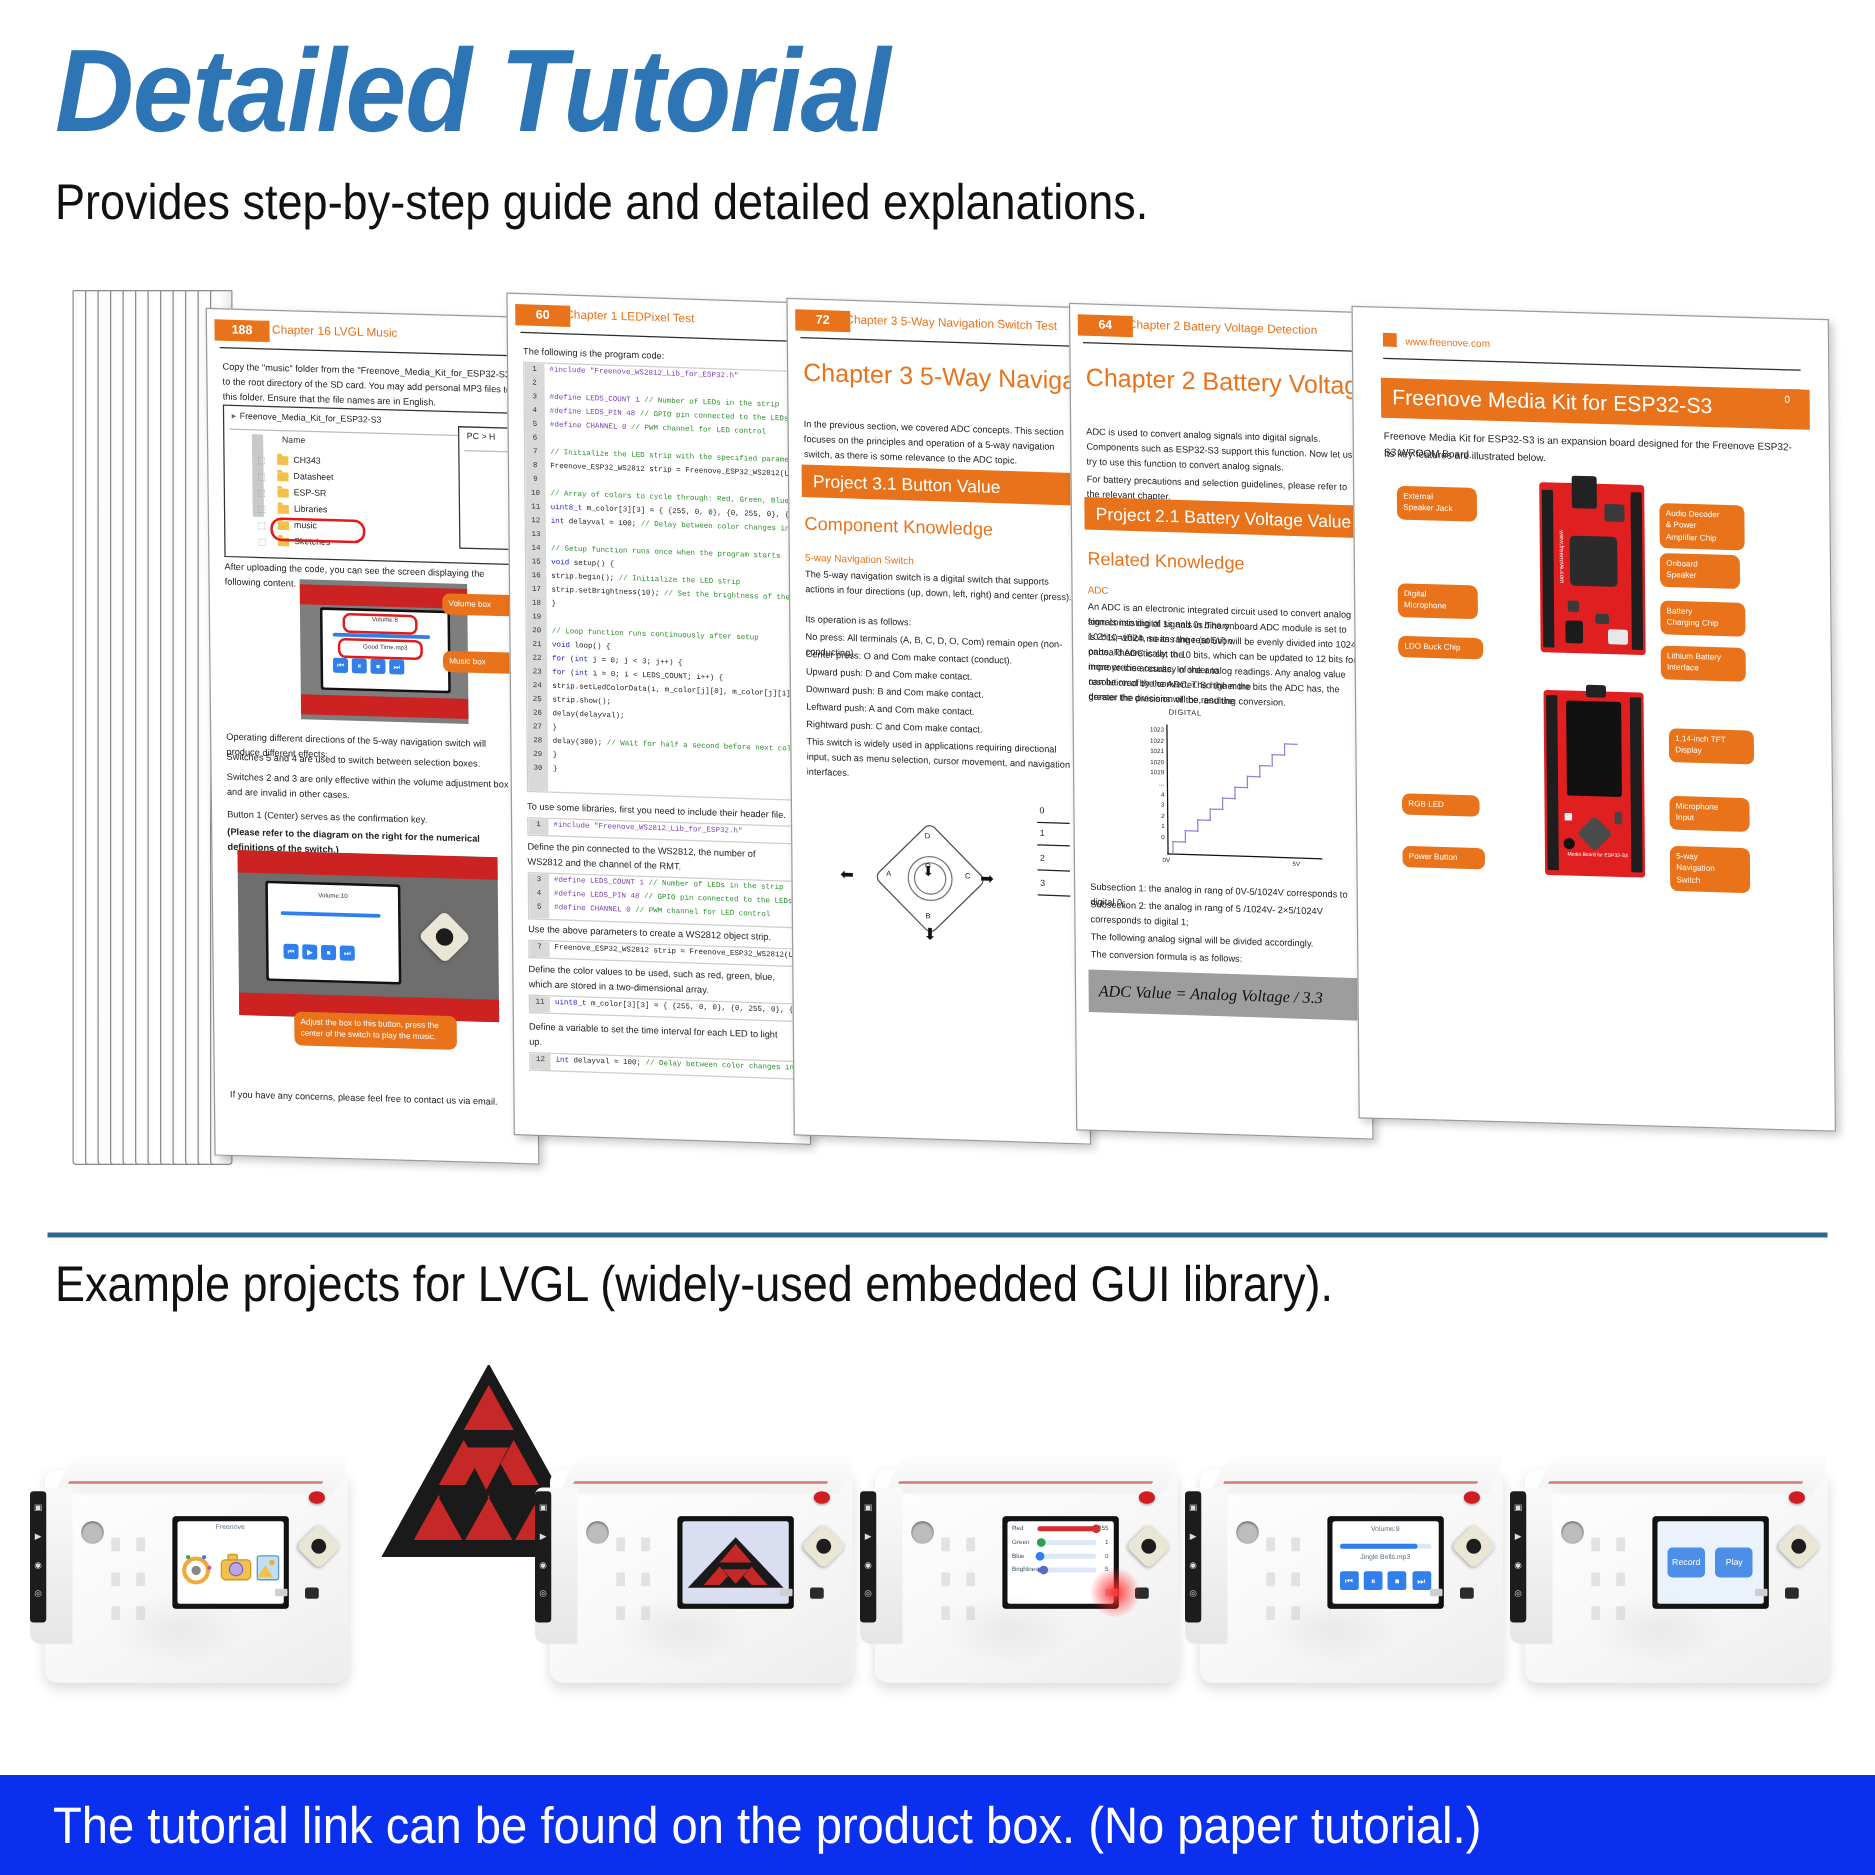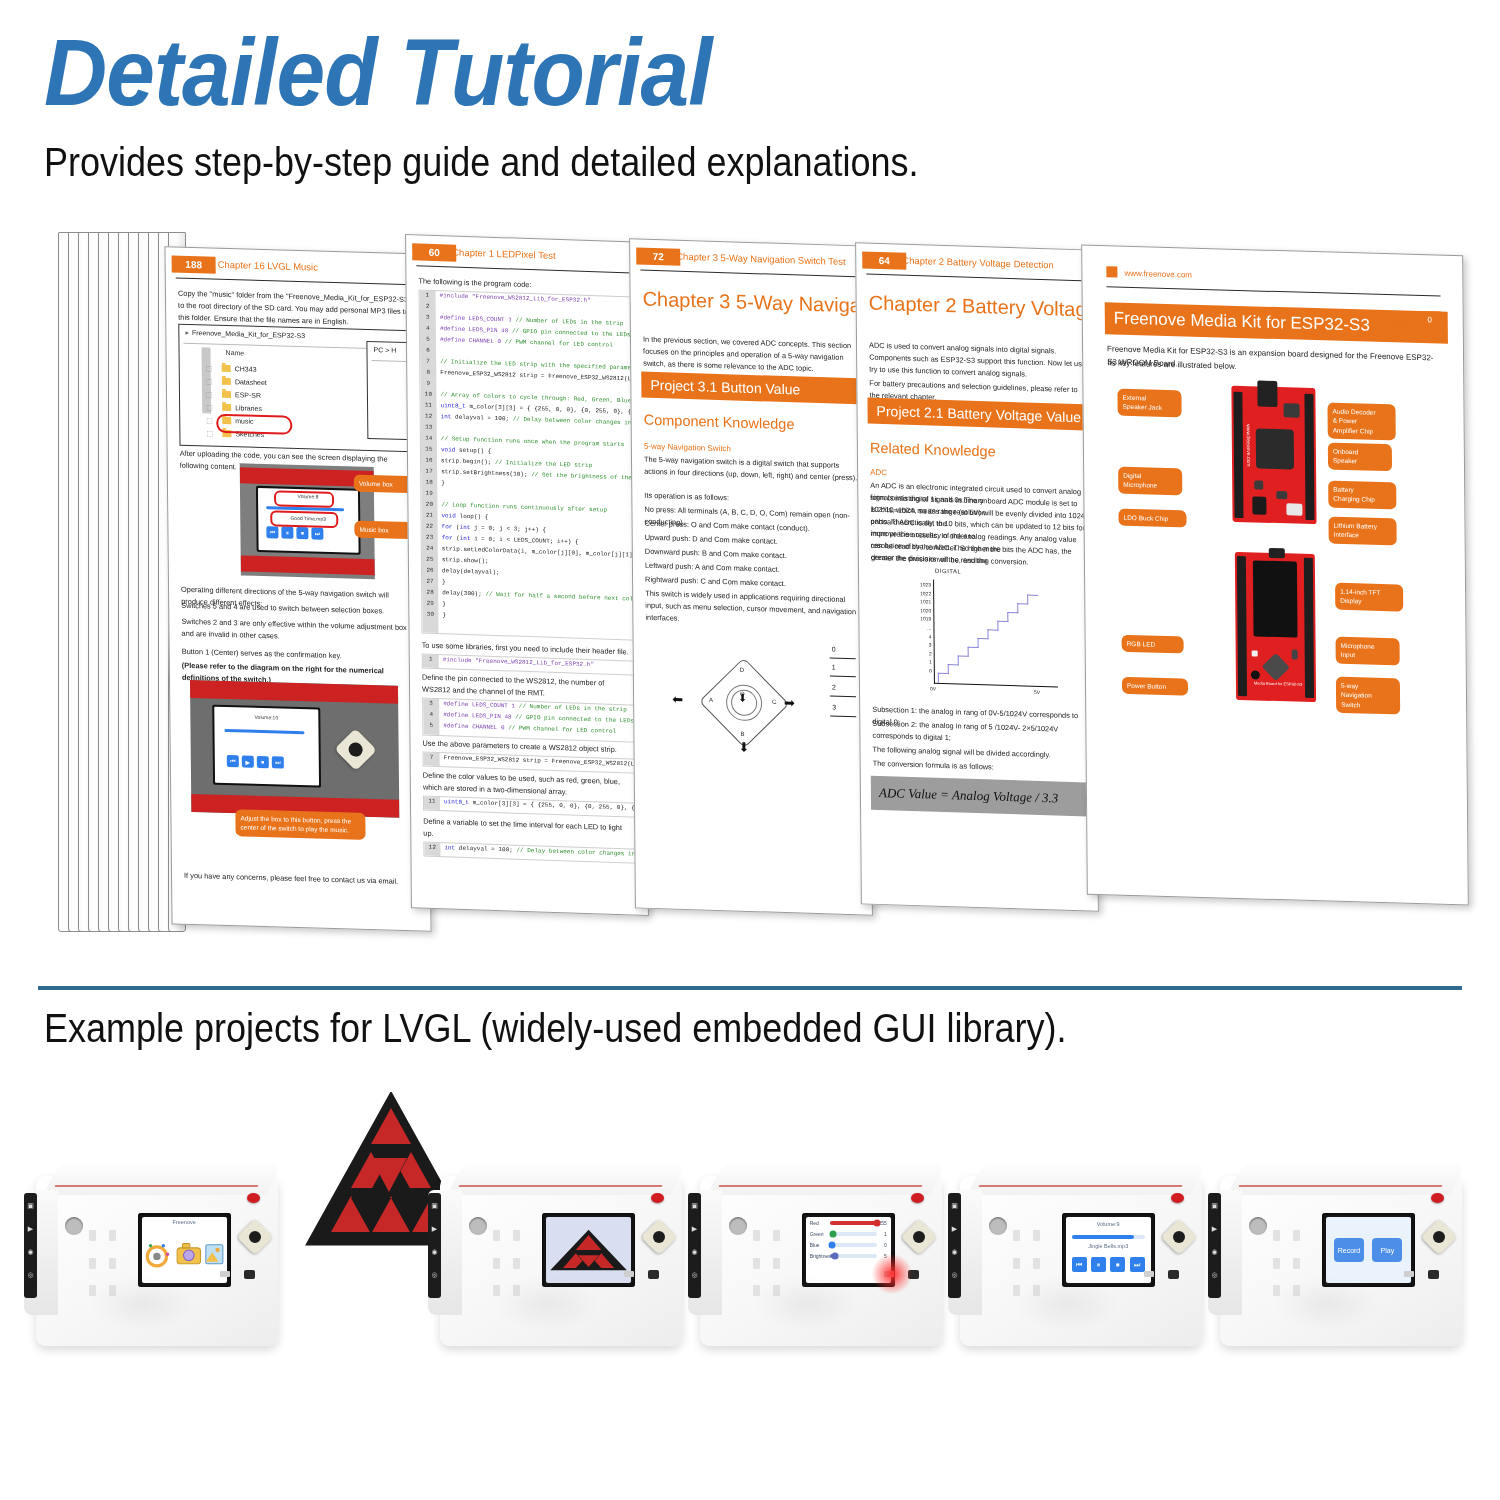--- a/index.html
+++ b/index.html
@@ -988,14 +988,17 @@
         </div>
       </div>
     </div>
     <div class="dev-knob" style="left:85%;top:28%;width:26px;height:26px;"></div>
     <div class="dev-redbtn" style="left:87%;top:10%;width:13px;height:10px;"></div>
     <div class="dev-port" style="left:86%;top:55%;width:11px;height:9px;"></div>
     <div class="dev-switch" style="left:76%;top:56%;width:10px;height:6px;"></div>
     <div class="dev-logo"></div>
   </div>
 
+  <div id="bottom-banner">
+    <div id="bottom-banner-text">The tutorial link can be found on the product box. (No paper tutorial.)</div>
+  </div>
 
 </div>
 
 </body></html>

